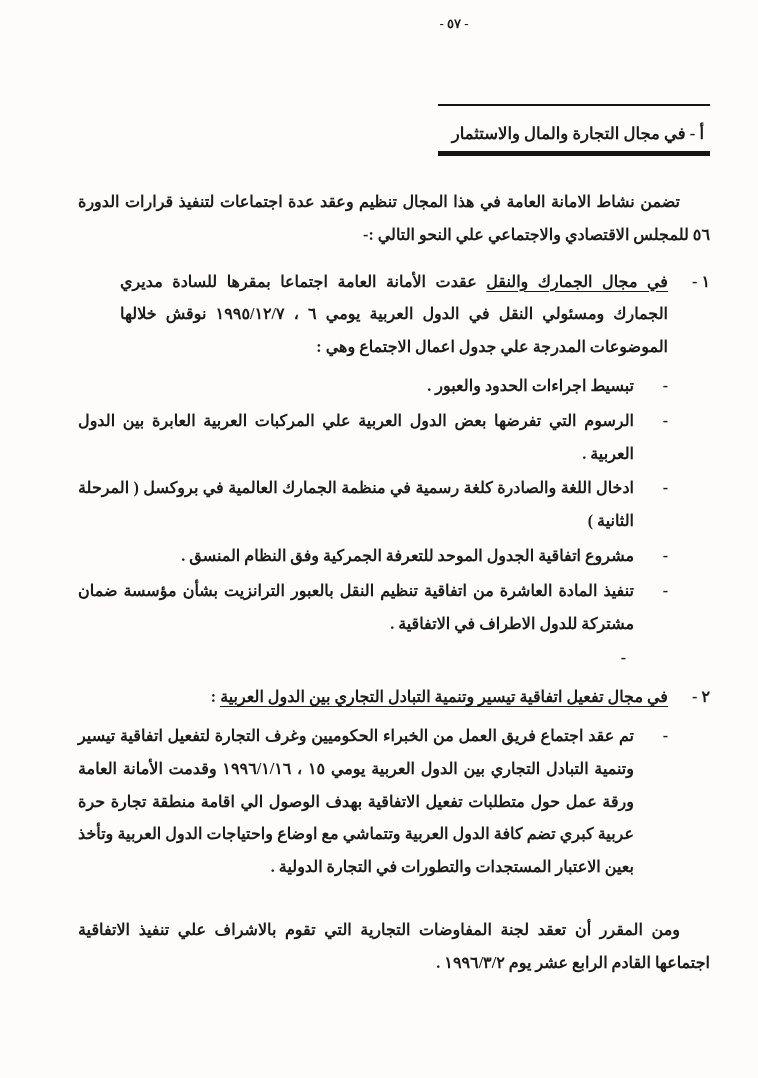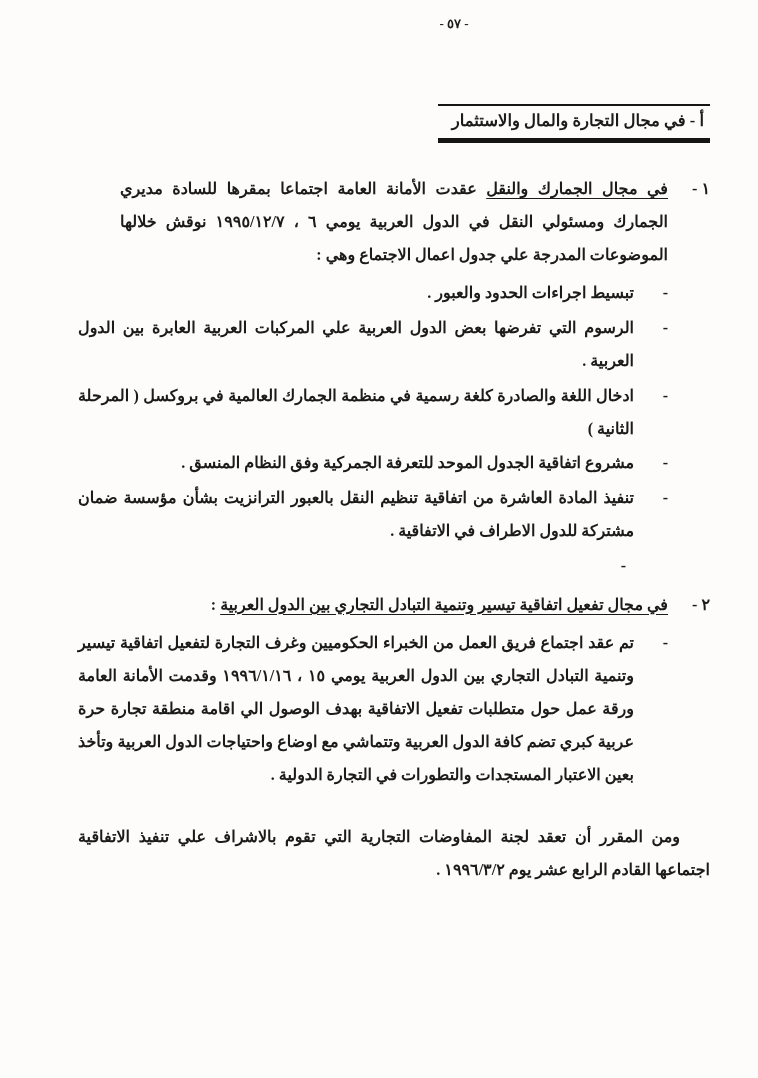--- a/index.html
+++ b/index.html
@@ -24,21 +24,21 @@
     letter-spacing: 2px;
     margin-bottom: 72px;
     padding-left: 120px; 
   }
   .section-header {
     display: inline-block;
     font-size: 16.5px;
     font-weight: 700;
     border-top: 2px solid #151515;
     border-bottom: 5px solid #151515;
-    padding: 5px 6px 7px 14px;
+    padding: 18px 6px 7px 14px;
     min-width: 255px;
     margin-bottom: 30px;
   }
   p, .item-body, .bullet-text {
     line-height: 2.05;
     text-align: justify;
   }
   .indent-first { text-indent: 30px; }
   .intro { margin-bottom: 14px; }
   .item { display: flex; margin-bottom: 6px; }
@@ -58,20 +58,21 @@
 <body>
 
 <div class="page">
 
   <div class="page-number">- ٥٧ -</div>
 
   <div>
     <span class="section-header">أ - في مجال التجارة والمال والاستثمار</span>
   </div>
 
+  <p class="intro indent-first">تضمن نشاط الامانة العامة في هذا المجال تنظيم وعقد عدة اجتماعات لتنفيذ قرارات الدورة ٥٦ للمجلس الاقتصادي والاجتماعي علي النحو التالي :-</p>
 
   <div class="item">
     <span class="item-num">١ -</span>
     <div class="item-body"><span class="u">في مجال الجمارك والنقل</span><span> عقدت الأمانة العامة اجتماعا بمقرها للسادة مديري الجمارك ومسئولي النقل في الدول العربية يومي ٦ ، ١٩٩٥/١٢/٧ نوقش خلالها الموضوعات المدرجة علي جدول اعمال الاجتماع وهي :</span></div>
   </div>
 
   <div class="bullets">
     <div class="bullet">
       <span class="bullet-dash">-</span>
       <span class="bullet-text">تبسيط اجراءات الحدود والعبور .</span>

